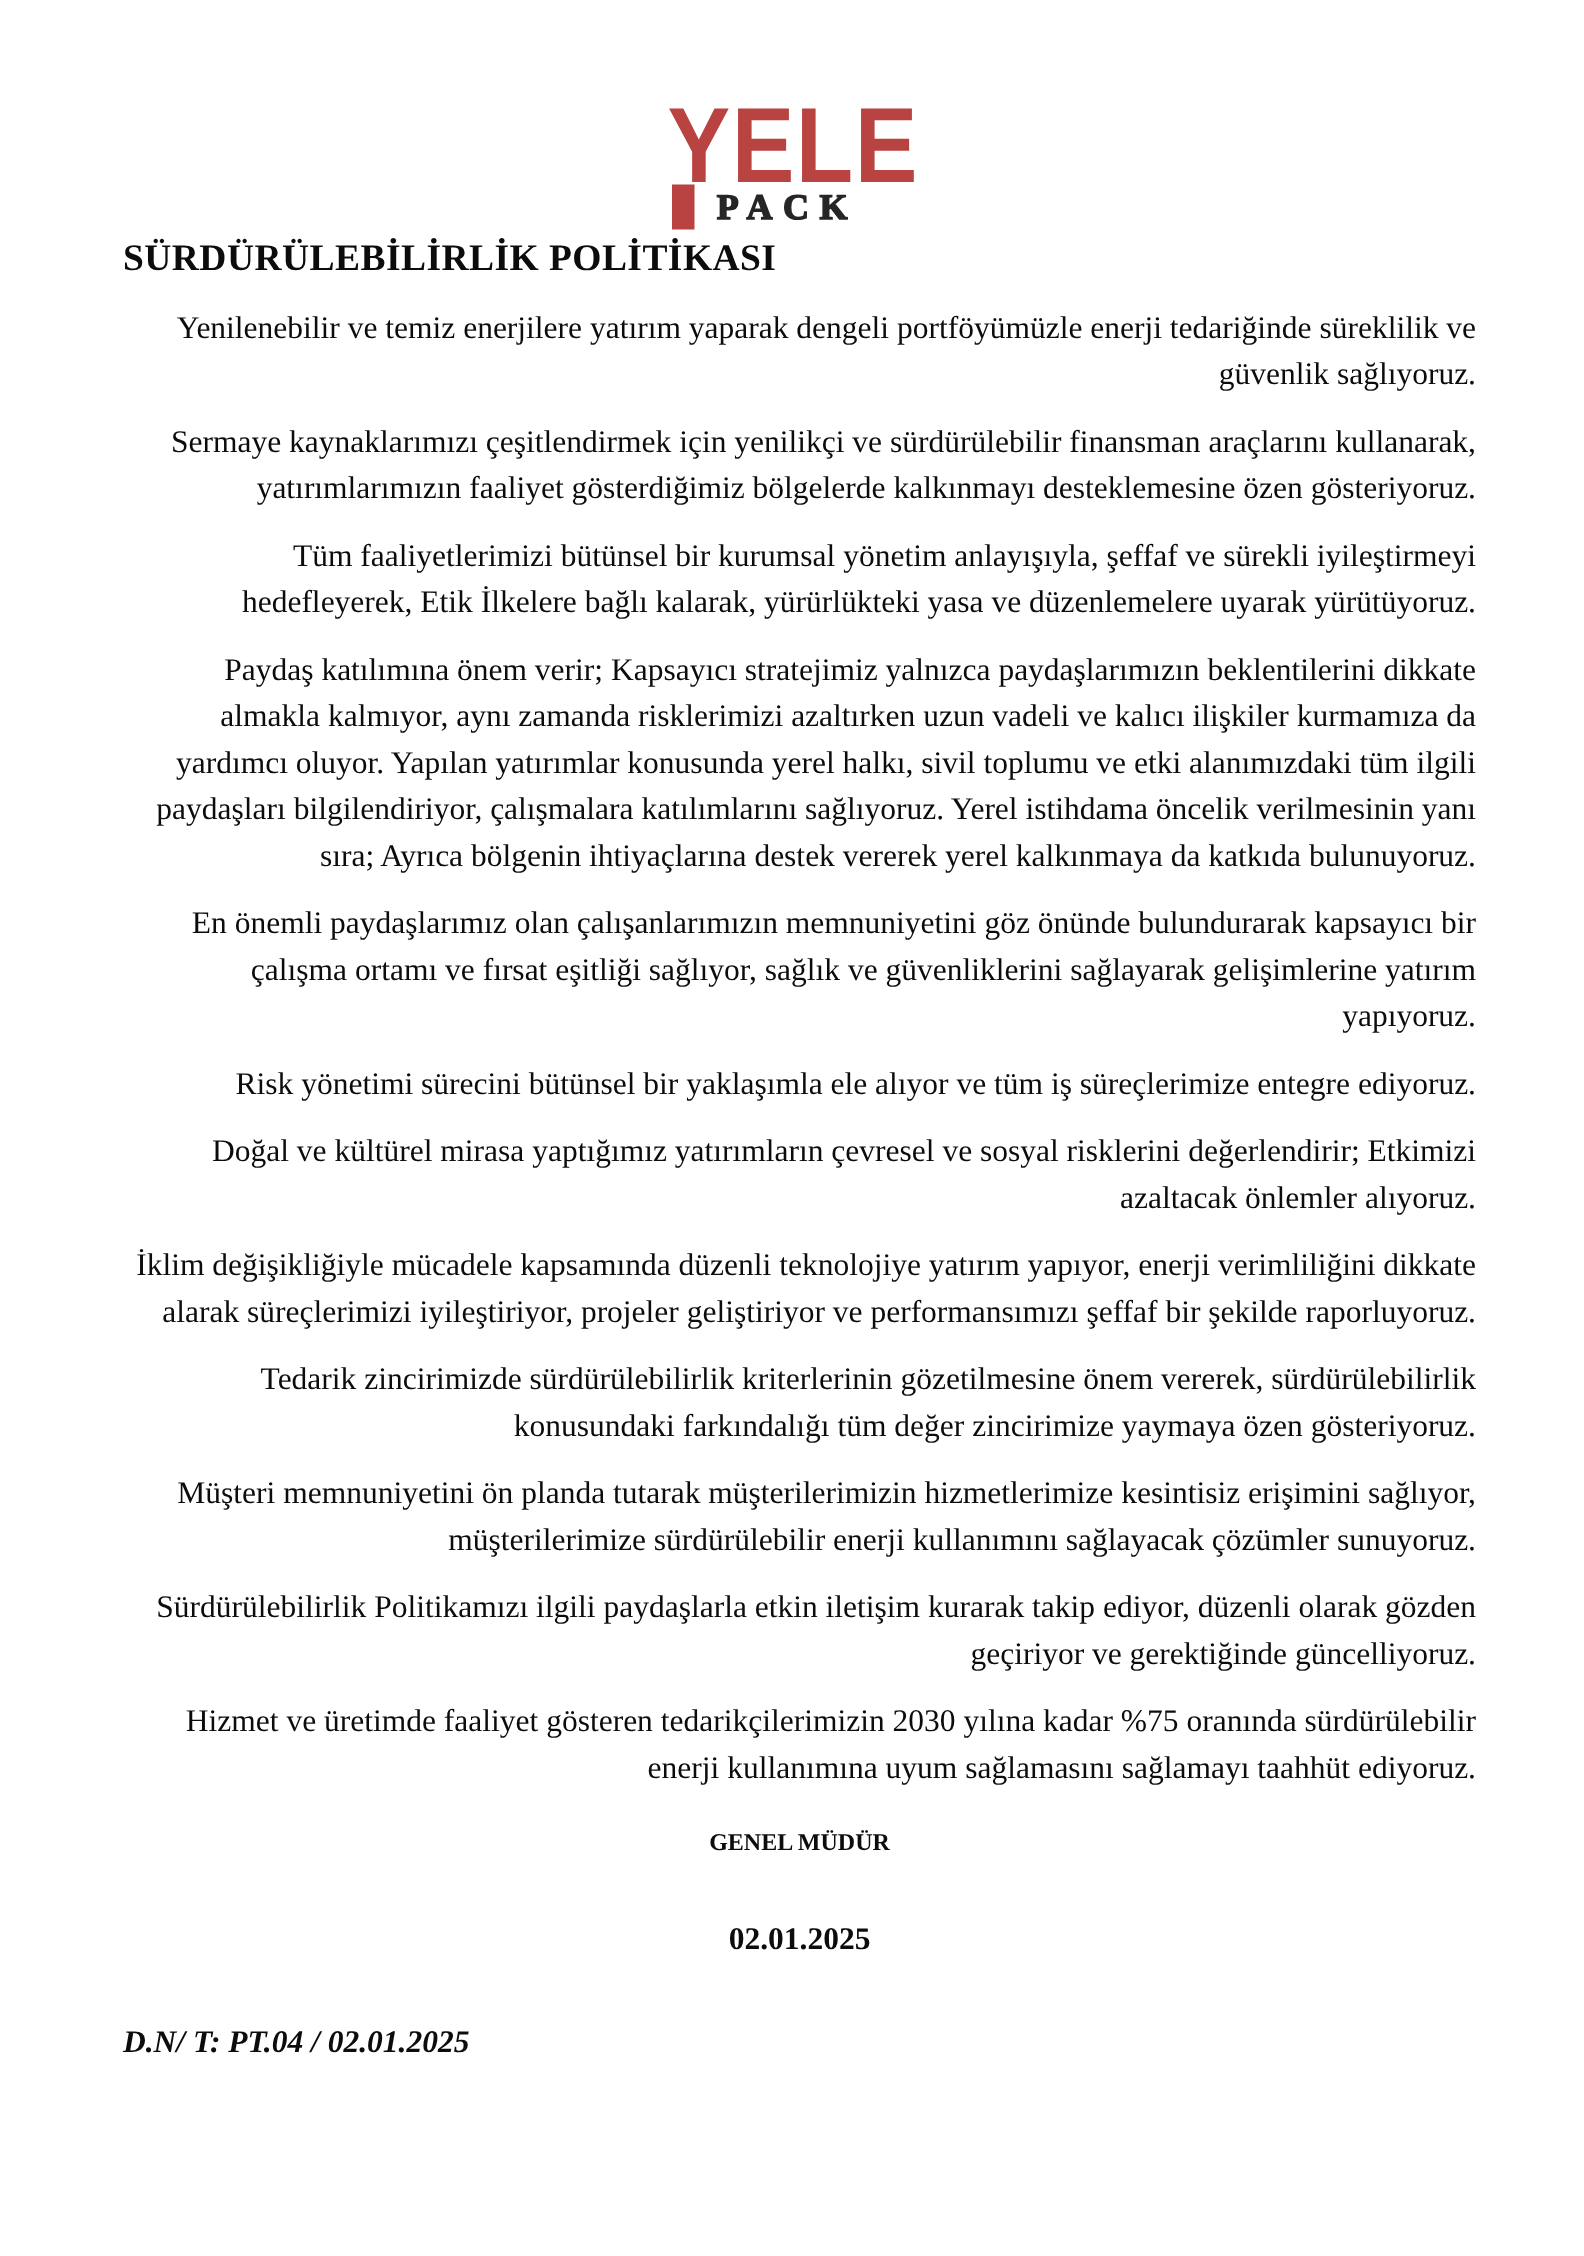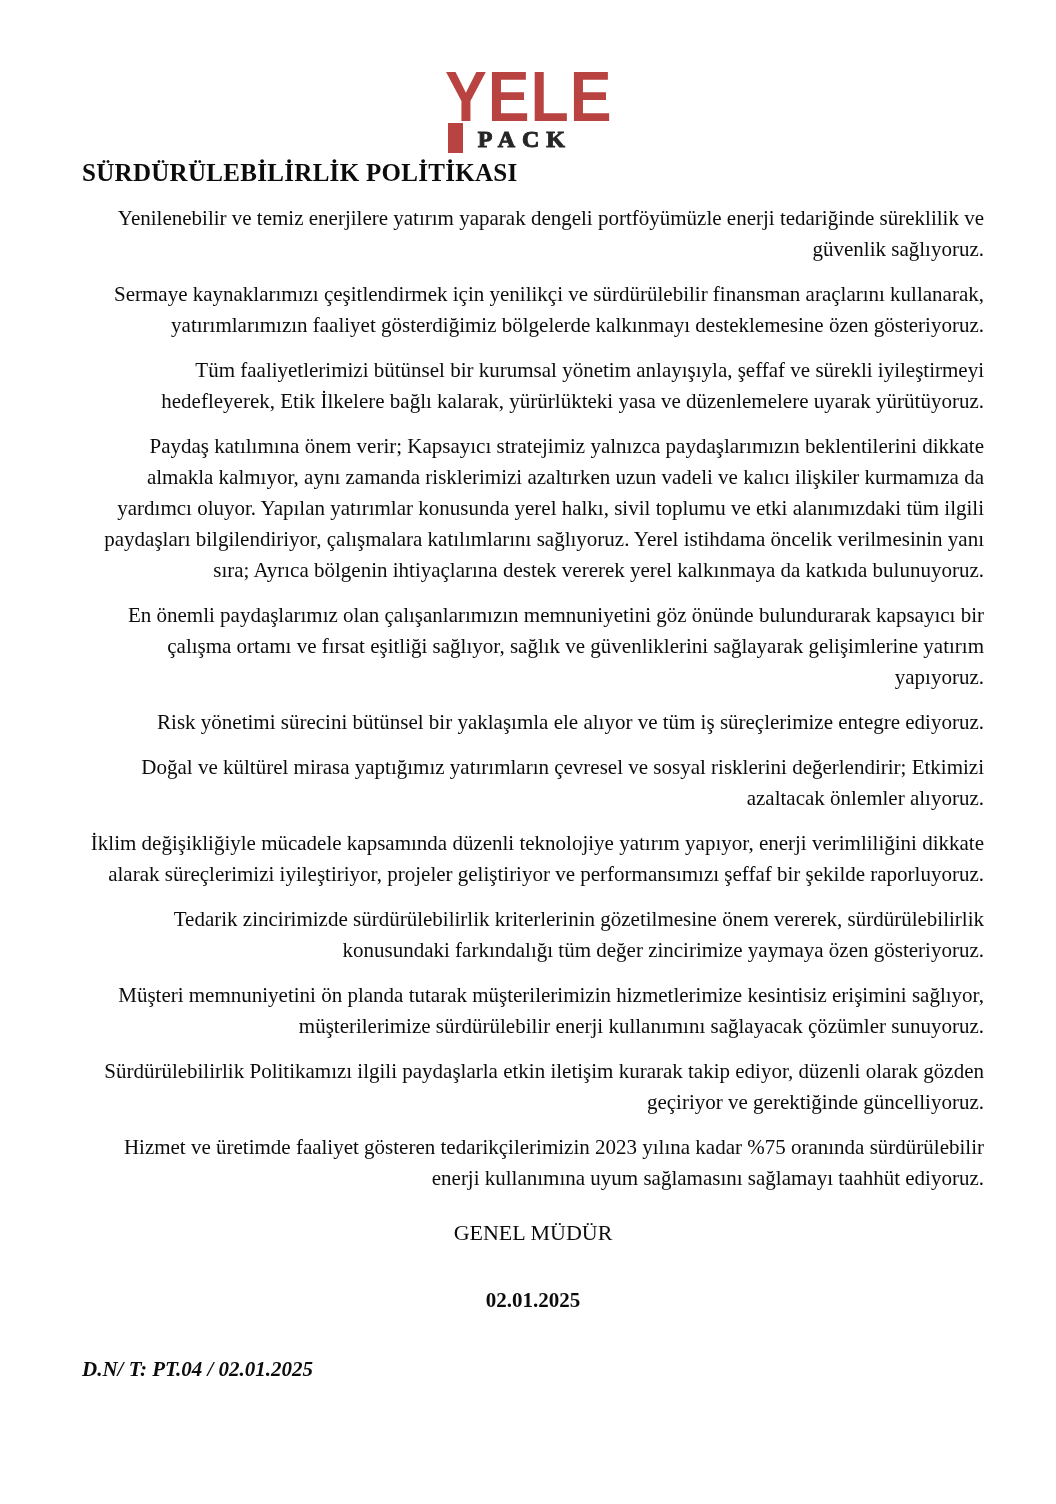--- a/index.html
+++ b/index.html
@@ -65,22 +65,22 @@
   
   .content p {
     font-size: 21px;
     line-height: 31px;
     text-align: right;
     margin-bottom: 14px;
   }
   
   .sig-block { text-align: center; }
   .signatory {
-    font-weight: 400;
-    font-size: 22px;
+    font-weight: 700;
+    font-size: 16px;
     margin-top: 26px;
   }
   .sig-date {
     font-weight: 700;
     font-size: 21px;
     margin-top: 42px;
   }
   .doc-ref {
     font-weight: 700;
     font-style: italic;
@@ -109,21 +109,21 @@
     <p>Sermaye kaynaklarımızı çeşitlendirmek için yenilikçi ve sürdürülebilir finansman araçlarını kullanarak, yatırımlarımızın faaliyet gösterdiğimiz bölgelerde kalkınmayı desteklemesine özen gösteriyoruz.</p>
     <p>Tüm faaliyetlerimizi bütünsel bir kurumsal yönetim anlayışıyla, şeffaf ve sürekli iyileştirmeyi hedefleyerek, Etik İlkelere bağlı kalarak, yürürlükteki yasa ve düzenlemelere uyarak yürütüyoruz.</p>
     <p>Paydaş katılımına önem verir; Kapsayıcı stratejimiz yalnızca paydaşlarımızın beklentilerini dikkate almakla kalmıyor, aynı zamanda risklerimizi azaltırken uzun vadeli ve kalıcı ilişkiler kurmamıza da yardımcı oluyor. Yapılan yatırımlar konusunda yerel halkı, sivil toplumu ve etki alanımızdaki tüm ilgili paydaşları bilgilendiriyor, çalışmalara katılımlarını sağlıyoruz. Yerel istihdama öncelik verilmesinin yanı sıra; Ayrıca bölgenin ihtiyaçlarına destek vererek yerel kalkınmaya da katkıda bulunuyoruz.</p>
     <p>En önemli paydaşlarımız olan çalışanlarımızın memnuniyetini göz önünde bulundurarak kapsayıcı bir çalışma ortamı ve fırsat eşitliği sağlıyor, sağlık ve güvenliklerini sağlayarak gelişimlerine yatırım yapıyoruz.</p>
     <p>Risk yönetimi sürecini bütünsel bir yaklaşımla ele alıyor ve tüm iş süreçlerimize entegre ediyoruz.</p>
     <p>Doğal ve kültürel mirasa yaptığımız yatırımların çevresel ve sosyal risklerini değerlendirir; Etkimizi azaltacak önlemler alıyoruz.</p>
     <p>İklim değişikliğiyle mücadele kapsamında düzenli teknolojiye yatırım yapıyor, enerji verimliliğini dikkate alarak süreçlerimizi iyileştiriyor, projeler geliştiriyor ve performansımızı şeffaf bir şekilde raporluyoruz.</p>
     <p>Tedarik zincirimizde sürdürülebilirlik kriterlerinin gözetilmesine önem vererek, sürdürülebilirlik konusundaki farkındalığı tüm değer zincirimize yaymaya özen gösteriyoruz.</p>
     <p>Müşteri memnuniyetini ön planda tutarak müşterilerimizin hizmetlerimize kesintisiz erişimini sağlıyor, müşterilerimize sürdürülebilir enerji kullanımını sağlayacak çözümler sunuyoruz.</p>
     <p>Sürdürülebilirlik Politikamızı ilgili paydaşlarla etkin iletişim kurarak takip ediyor, düzenli olarak gözden geçiriyor ve gerektiğinde güncelliyoruz.</p>
-    <p>Hizmet ve üretimde faaliyet gösteren tedarikçilerimizin 2023 yılına kadar %75 oranında sürdürülebilir enerji kullanımına uyum sağlamasını sağlamayı taahhüt ediyoruz.</p>
+    <p>Hizmet ve üretimde faaliyet gösteren tedarikçilerimizin 2030 yılına kadar %75 oranında sürdürülebilir enerji kullanımına uyum sağlamasını sağlamayı taahhüt ediyoruz.</p>
   </div>
 
   <div class="sig-block">
     <div class="signatory">GENEL MÜDÜR</div>
     <div class="sig-date">02.01.2025</div>
   </div>
 
   <div class="doc-ref">D.N/ T: PT.04 / 02.01.2025</div>
 
 </div>

